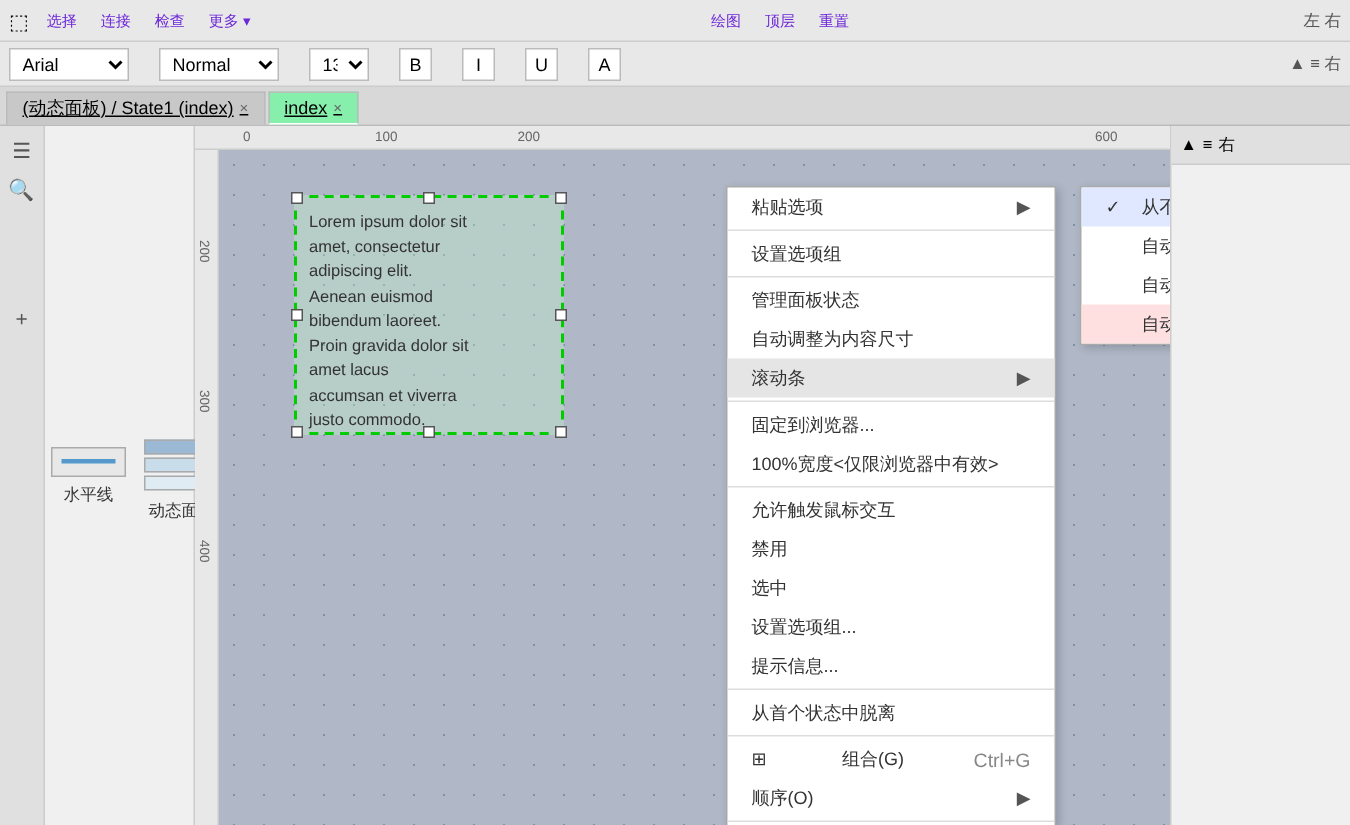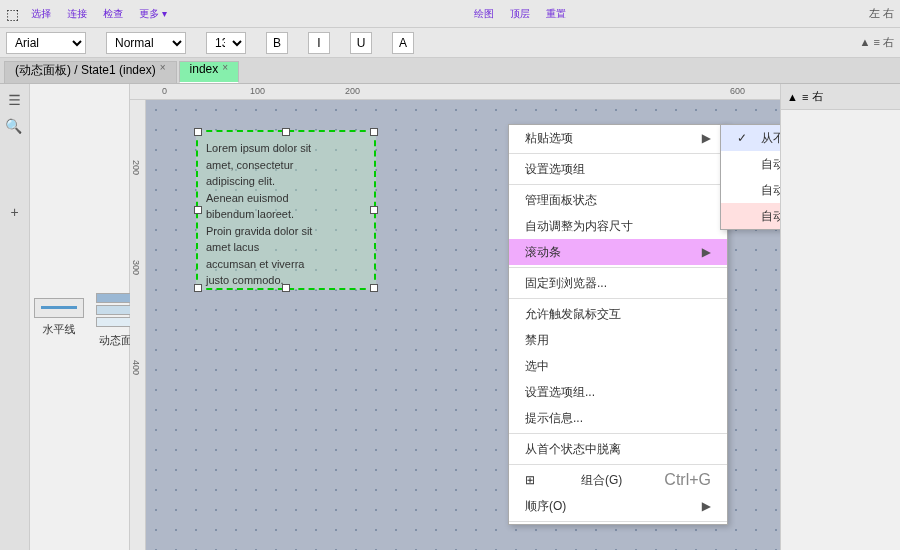--- a/index.html
+++ b/index.html
@@ -72,24 +72,25 @@
       padding: 0 4px;
     }
     .tab {
       height: 22px;
       padding: 0 10px;
       background: #c8c8c8;
       border: 1px solid #bbb;
       border-bottom: none;
       font-size: 12px;
       display: flex;
-      align-items: flex-start;
+      align-items: center;
       gap: 4px;
       cursor: pointer;
       margin-right: 2px;
+      text-decoration: underline;
     }
     .tab.active {
       background: #86efac;
       border-bottom: 1px solid white;
     }
     .tab-close {
       font-size: 10px;
       color: #666;
     }
 
@@ -220,21 +221,21 @@
       align-items: center;
       padding: 0 6px;
       font-size: 11px;
       gap: 4px;
     }
 
     
     .context-menu {
       position: absolute;
       top: 40px;
-      left: 378px;
+      left: 354px;
       width: 220px;
       background: white;
       border: 1px solid #aaa;
       box-shadow: 2px 2px 6px rgba(0,0,0,0.2);
       z-index: 100;
     }
     .context-menu-item {
       height: 26px;
       padding: 0 16px;
       display: flex;
@@ -248,21 +249,21 @@
       background: #ffd0d0;
       color: #333;
     }
     .context-menu-separator {
       height: 1px;
       background: #ddd;
       margin: 2px 0;
     }
     .context-menu-item .shortcut {
       color: #888;
-      font-size: 16px;
+      font-size: 13px;
     }
     .context-menu-item .arrow {
       color: #555;
     }
 
     
     .submenu {
       position: absolute;
       top: 40px;
       left: 590px;
@@ -467,27 +468,30 @@
       <div class="context-menu-item">
         <span>设置选项组</span>
       </div>
       <div class="context-menu-separator"></div>
       <div class="context-menu-item">
         <span>管理面板状态</span>
       </div>
       <div class="context-menu-item">
         <span>自动调整为内容尺寸</span>
       </div>
-      <div class="context-menu-item highlighted" style="background:#f0abfc;">
+      <div class="context-menu-item highlighted" style="background:#e5e5e5;">
         <span>滚动条</span>
         <span class="arrow">▶</span>
       </div>
       <div class="context-menu-separator"></div>
       <div class="context-menu-item">
         <span>固定到浏览器...</span>
+      </div>
+      <div class="context-menu-item">
+        <span>100%宽度&lt;仅限浏览器中有效&gt;</span>
       </div>
       <div class="context-menu-separator"></div>
       <div class="context-menu-item">
         <span>允许触发鼠标交互</span>
       </div>
       <div class="context-menu-item">
         <span>禁用</span>
       </div>
       <div class="context-menu-item">
         <span>选中</span>

